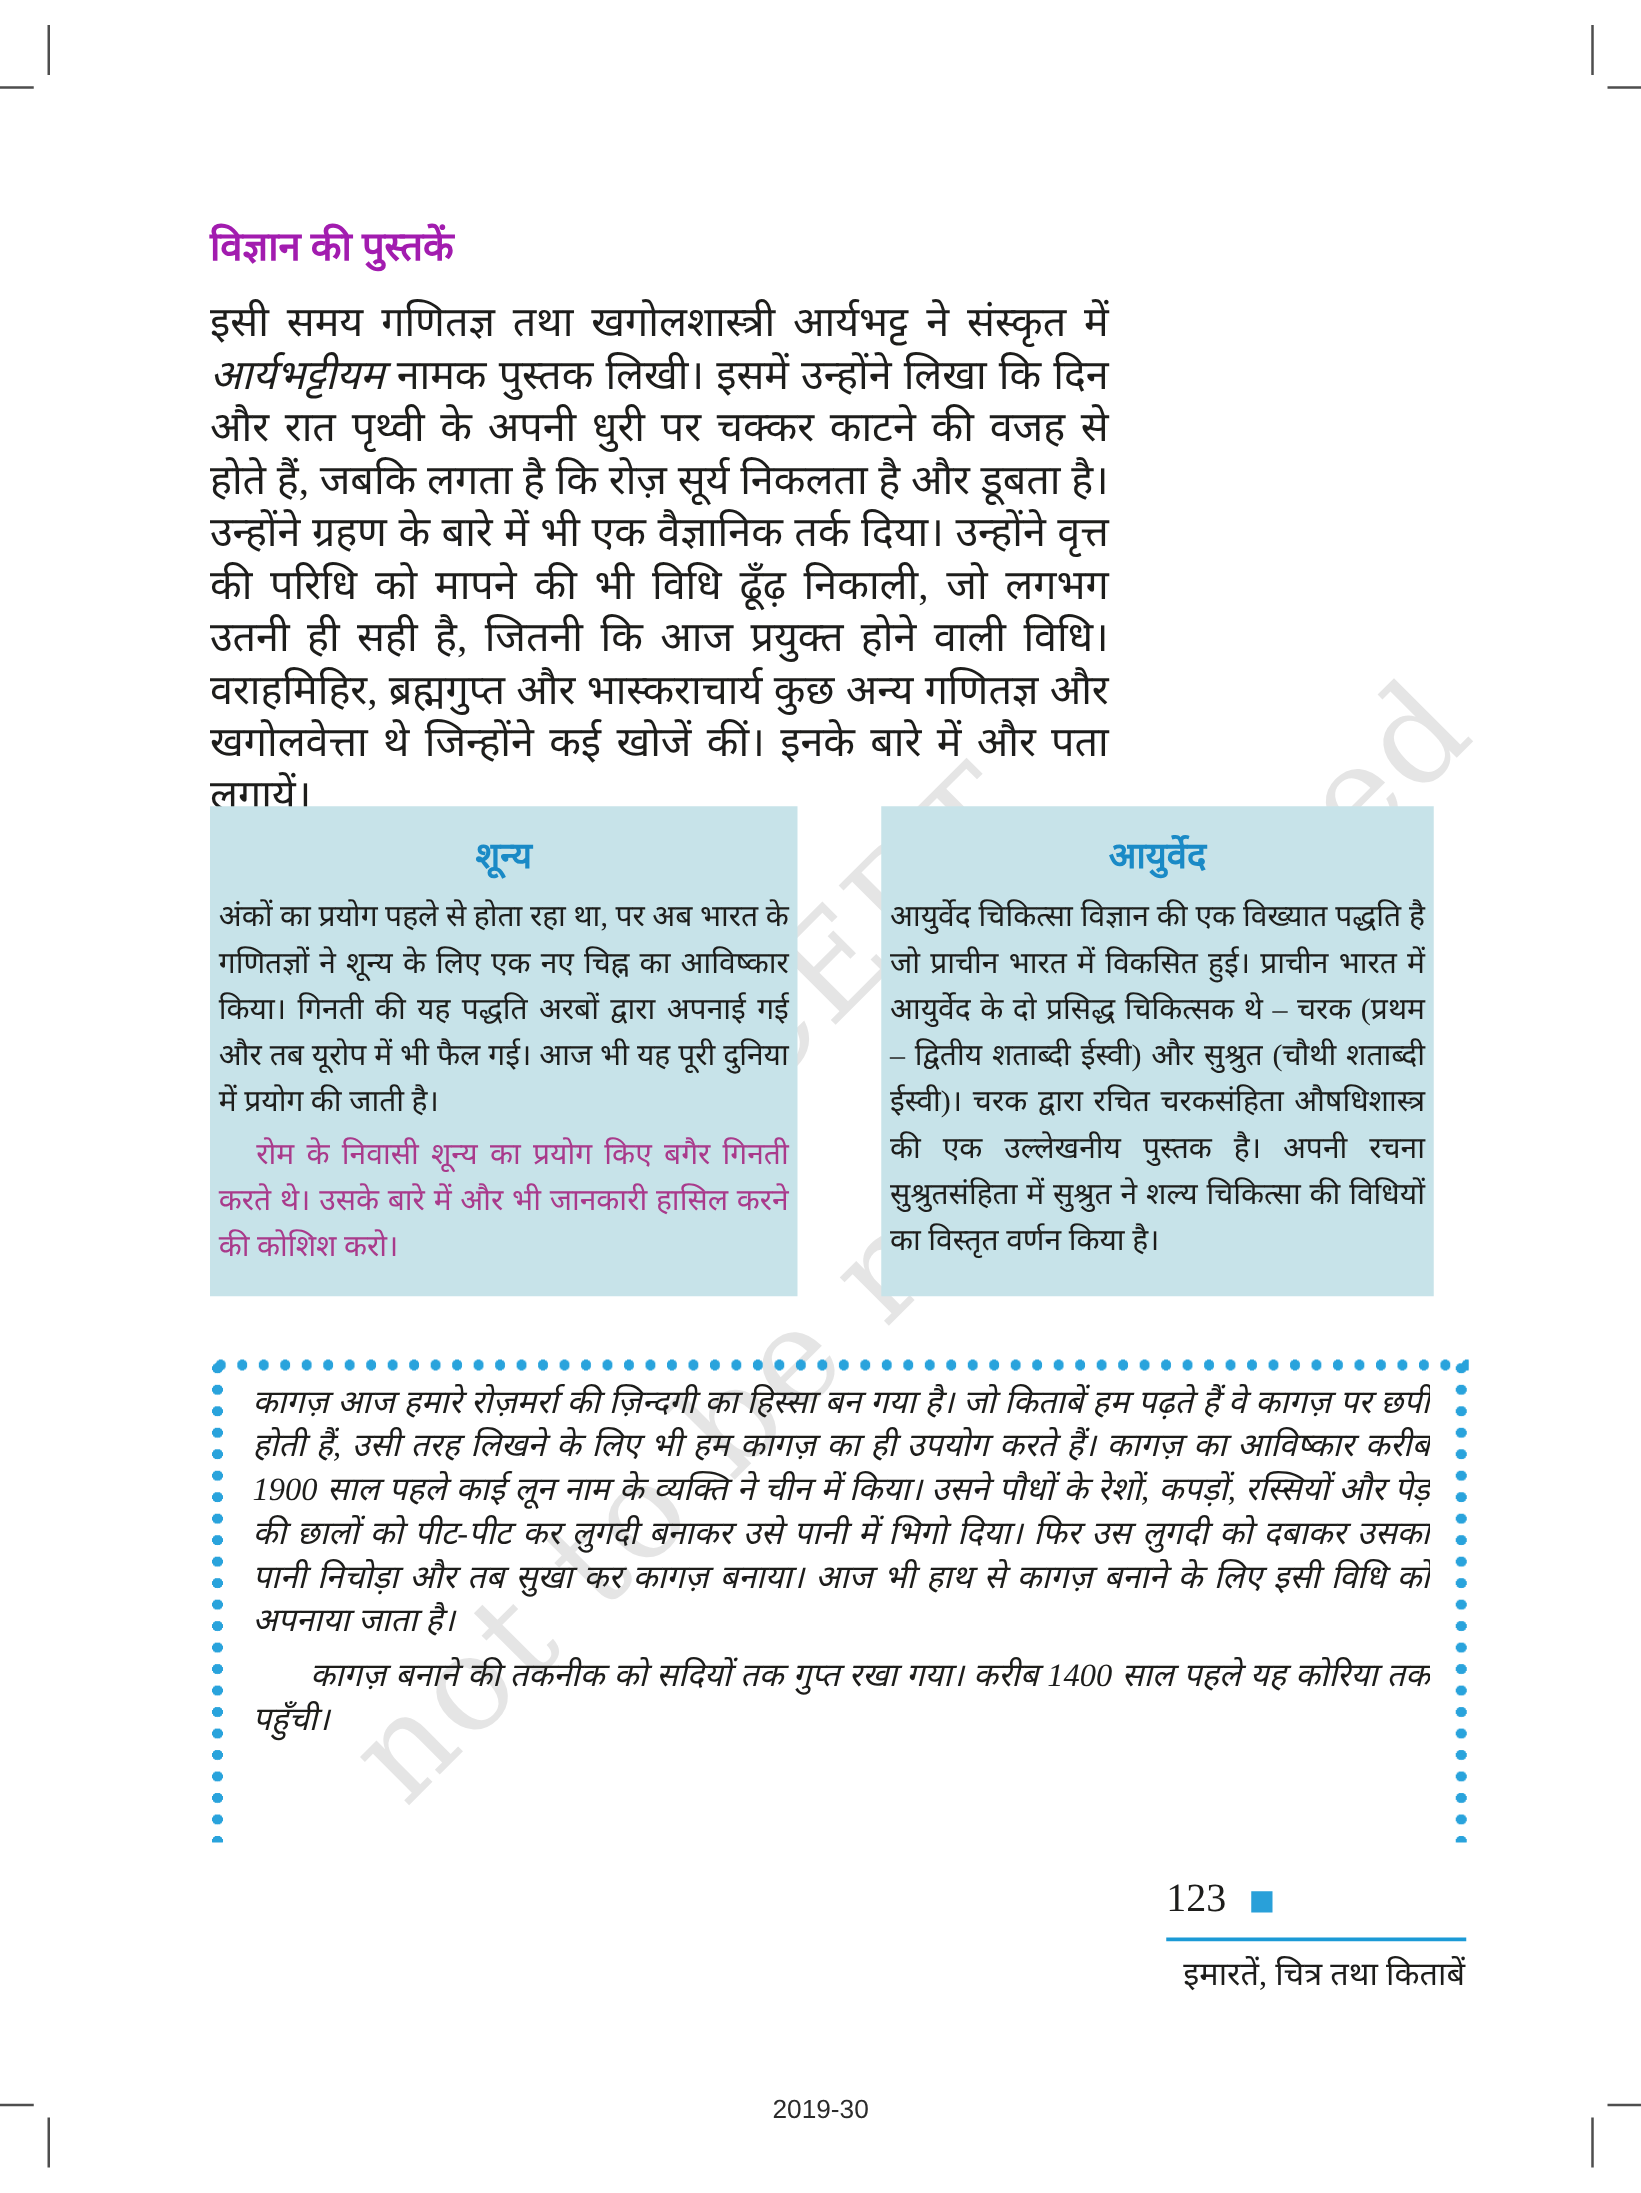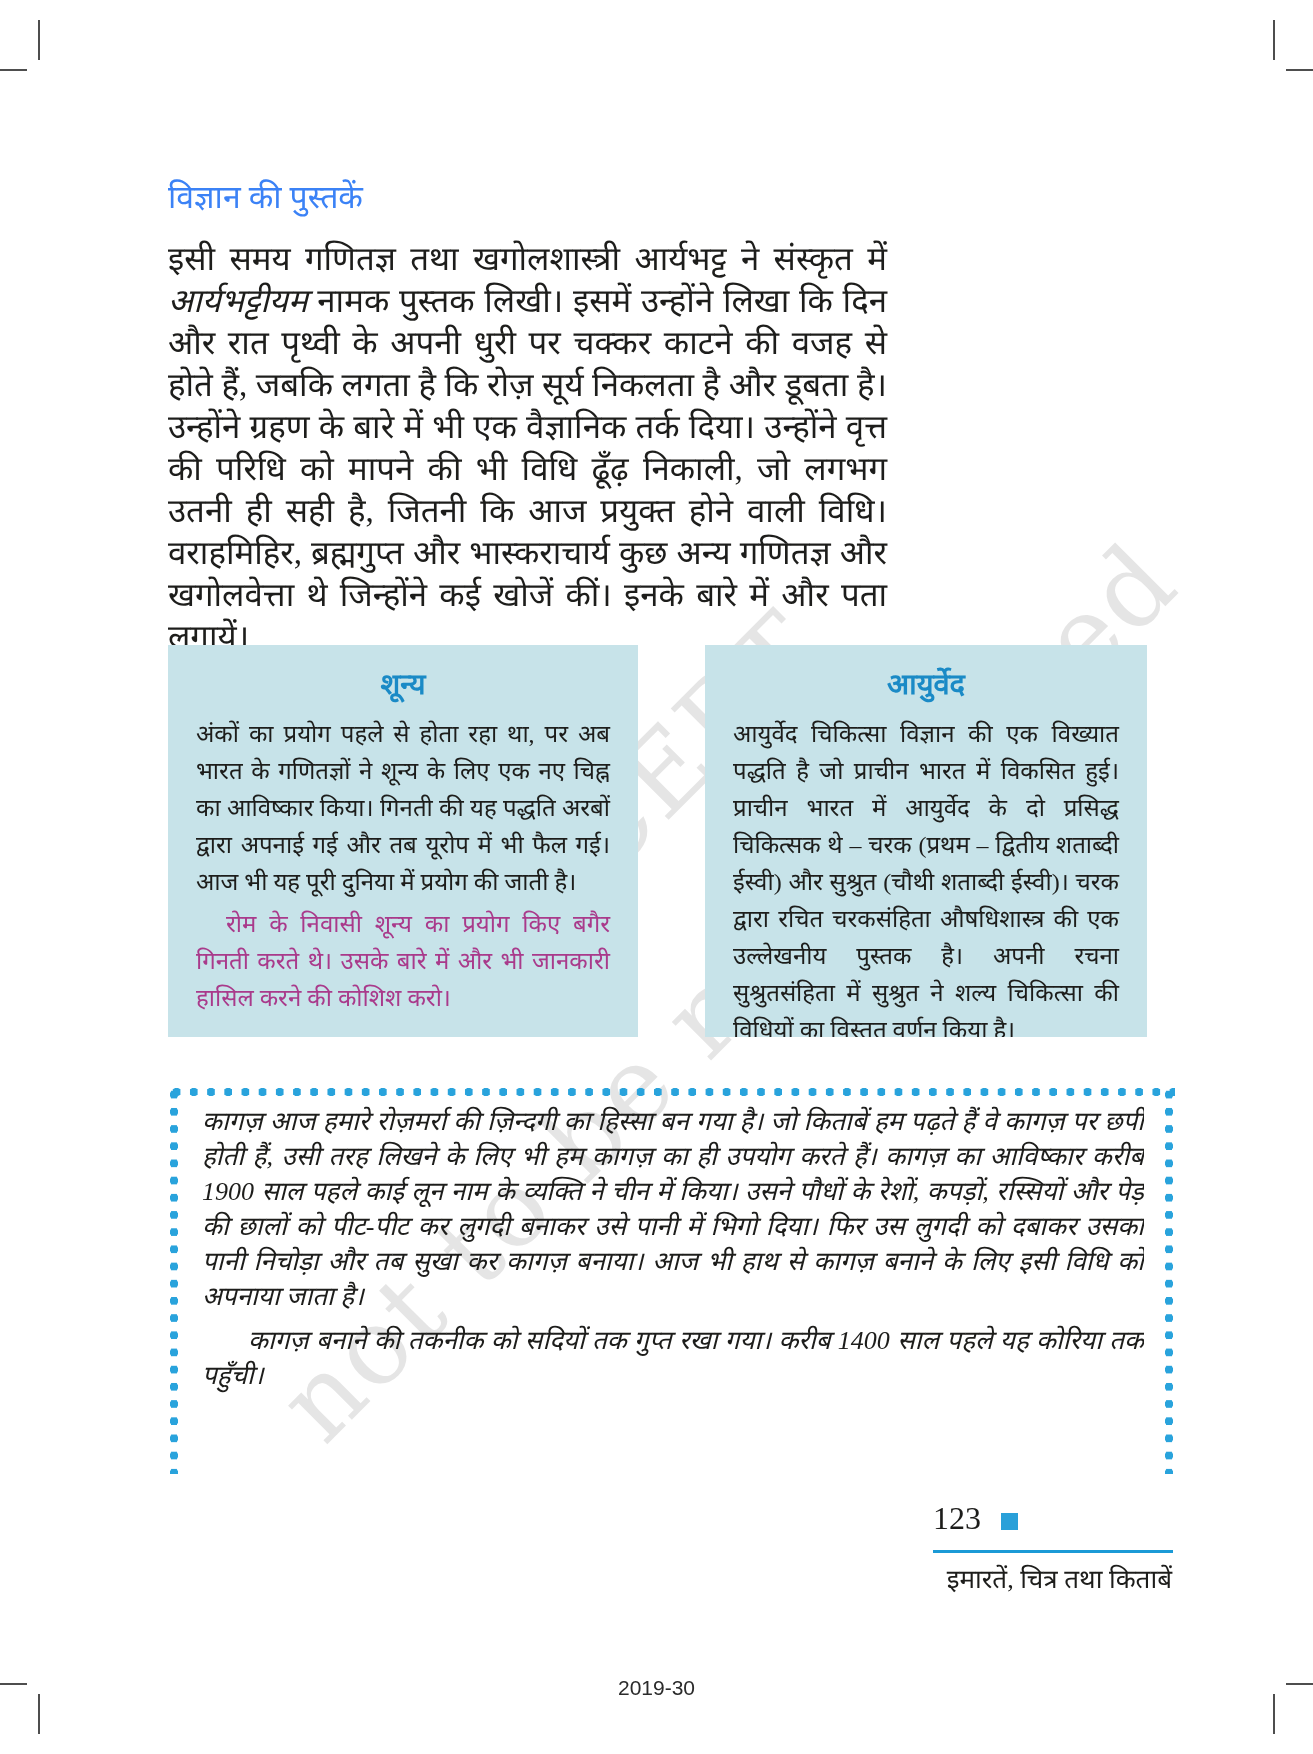--- a/index.html
+++ b/index.html
@@ -12,32 +12,32 @@
   
   .wm{
     position:absolute;white-space:nowrap;pointer-events:none;
     font-family:"DejaVu Serif",serif;color:rgba(125,125,125,0.20);
     font-size:106px;letter-spacing:3px;
     transform:rotate(-45deg);transform-origin:left top;
   }
   
   .page-heading{
     position:absolute;left:168px;top:174px;margin:0;
-    font-size:32px;font-weight:normal;color:#3b82f6;
+    font-size:32px;font-weight:bold;color:#a21caf;
   }
   
   .intro{
     position:absolute;left:168px;top:238px;width:719px;
     font-size:33px;line-height:42px;text-align:justify;margin:0;
   }
   .intro .it{font-style:italic;}
   
   .ibox{
     position:absolute;top:645px;height:392px;background:#c7e3e9;
-    box-sizing:border-box;padding:16px 28px 10px;overflow:hidden;
+    box-sizing:border-box;padding:16px 7px 10px;overflow:hidden;
   }
   .ibox-zero{left:168px;width:470px;}
   .ibox-ayurveda{left:705px;width:442px;}
   .ibox h2{margin:2px 0 14px;text-align:center;font-size:29px;font-weight:bold;color:#1a8ac6;}
   .ibox p{margin:0;font-size:24px;line-height:37px;text-align:justify;}
   .ibox p.magenta{color:#a93a8b;text-indent:30px;margin-top:5px;}
   
   .dots{position:absolute;pointer-events:none;}
   .dots-h{
     height:12px;background-repeat:repeat-x;background-size:17.2px 12px;

